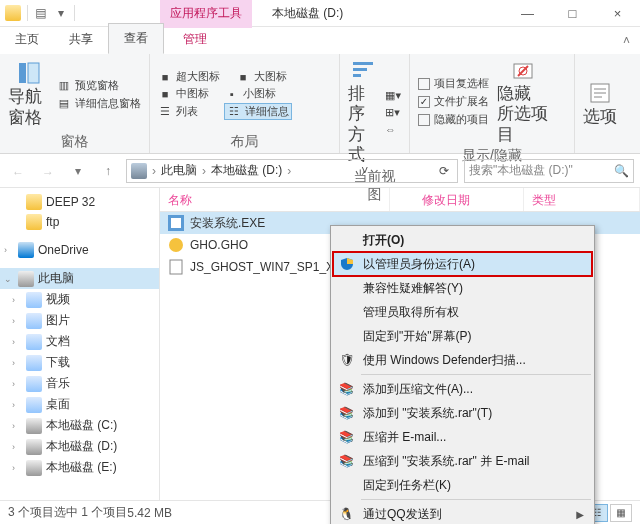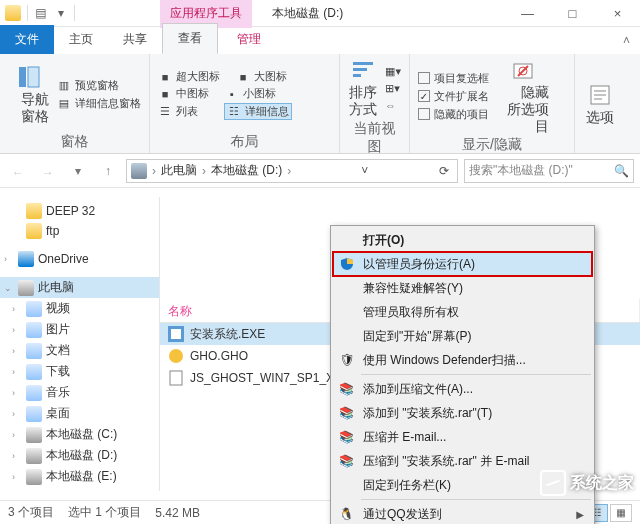--- a/index.html
+++ b/index.html
@@ -21,38 +21,38 @@
 .tab.active { border: 1px solid #ccc; border-bottom: 1px solid #f5f6f7; background: #f5f6f7; }
 .ctx-tab2 { margin-left: 4px; padding: 6px 15px; color: #c2185b; }
 .tabs .chev { margin-left: auto; padding: 6px 10px; color: #777; }
 
 .ribbon { height: 100px; background: #f5f6f7; border-bottom: 1px solid #d8d8d8; display: flex; }
 .group { border-right: 1px solid #e0e0e0; padding: 4px 8px 2px; display: flex; flex-direction: column; }
 .group-body { flex: 1; display: flex; gap: 8px; }
 .group-label { text-align: center; color: #666; font-size: 14px; padding-top: 2px; }
 .big-btn { display: flex; flex-direction: column; align-items: center; justify-content: center; width: 52px; gap: 2px; }
 .big-btn .ico { width: 24px; height: 24px; }
-.big-btn .lbl { font-size: 14px; text-align: right; color: #444; line-height: 1.2; }
+.big-btn .lbl { font-size: 17px; text-align: left; color: #444; line-height: 1.2; }
 .stack { display: flex; flex-direction: column; gap: 3px; justify-content: center; }
 .stack .row { display: flex; align-items: center; gap: 4px; font-size: 11px; color: #444; white-space: nowrap; }
 .stack .row .si { width: 14px; height: 14px; display:inline-flex; align-items:center; justify-content:center; }
 .stack .row.sel { background: #cde6f7; border: 1px solid #7ab5e0; padding: 0 2px; }
 .chk { width: 12px; height: 12px; border: 1px solid #888; display: inline-flex; align-items: center; justify-content: center; font-size: 10px; color: #333; }
 
 .addr { height: 34px; display: flex; align-items: center; gap: 6px; padding: 0 6px; border-bottom: 1px solid #e5e5e5; }
 .addr .navbtn { width: 24px; height: 24px; border-radius: 3px; display:flex; align-items:center; justify-content:center; color:#777; }
 .addr .navbtn.dis { color: #ccc; }
 .breadcrumb { flex: 1; height: 24px; border: 1px solid #ccc; display: flex; align-items: center; padding: 0 4px; gap: 2px; font-size: 12px; color: #333; }
 .breadcrumb .bc-ico { width: 16px; height: 16px; background: linear-gradient(#bcd,#789); border-radius: 2px; }
 .breadcrumb .sep { color: #888; padding: 0 3px; }
 .breadcrumb .ref { margin-left: auto; color: #555; padding: 0 4px; }
 .search { width: 170px; height: 24px; border: 1px solid #ccc; display: flex; align-items: center; padding: 0 4px; color: #888; font-size: 12px; }
 .search .mag { margin-left: auto; }
 
-.body { display: flex; height: 312px; align-items: center; }
+.body { display: flex; height: 312px; }
 .tree { width: 160px; border-right: 1px solid #e5e5e5; overflow: hidden; padding: 4px 0; }
 .tree .node { display: flex; align-items: center; gap: 4px; padding: 2px 4px 2px 12px; font-size: 12px; color: #333; white-space: nowrap; }
 .tree .node.sel { background: #cde6f7; }
 .tree .node .tw { width: 10px; color: #888; font-size: 9px; }
 .tree .node .ico { width: 16px; height: 16px; border-radius: 2px; }
 .fico { background: linear-gradient(#ffe9a6,#f5c23d); }
 .dico { background: linear-gradient(#dbeafe,#93c5fd); }
 .oico { background: linear-gradient(#c7e0f4,#0078d4); border-radius: 50%; }
 .pico { background: linear-gradient(#eee,#999); }
 
@@ -68,21 +68,21 @@
 .ctx-menu { position: absolute; left: 330px; top: 225px; width: 265px; background: #f0f0f0; border: 1px solid #a0a0a0; box-shadow: 2px 2px 6px rgba(0,0,0,.3); padding: 2px; font-size: 12px; z-index: 10; }
 .ctx-menu .mi { display: flex; align-items: center; height: 24px; padding: 0 24px 0 30px; position: relative; color: #222; white-space: nowrap; }
 .ctx-menu .mi .mico { position: absolute; left: 6px; width: 16px; height: 16px; display:flex; align-items:center; justify-content:center; }
 .ctx-menu .mi .arr { position: absolute; right: 8px; color: #555; font-size: 10px; }
 .ctx-menu .mi.bold { font-weight: bold; }
 .ctx-menu .mi.hl { background: #cde6f7; }
 .ctx-menu .msep { height: 1px; background: #d0d0d0; margin: 2px 1px 2px 28px; }
 .highlight-box { position: absolute; border: 2px solid #d40000; pointer-events: none; }
 .hb1 { left: 332px; top: 251px; width: 261px; height: 26px; z-index: 11; }
 
-.status { height: 24px; border-top: 1px solid #e5e5e5; display: flex; align-items: center; padding: 0 8px; font-size: 12px; color: #555; gap: 14px; }
+.status { height: 24px; border-top: 1px solid #e5e5e5; display: flex; align-items: center; padding: 0 8px; font-size: 12px; color: #555; }
 .status .views { margin-left: auto; display: flex; gap: 2px; }
 .status .vbtn { width: 22px; height: 18px; border: 1px solid #ccc; display:flex; align-items:center; justify-content:center; font-size:10px; }
 .status .vbtn.act { background: #cde6f7; border-color:#7ab5e0; }
 
 .watermark { position: absolute; right: 6px; bottom: 28px; color: #fff; font-size: 16px; font-weight: bold; text-shadow: 0 0 4px rgba(0,0,0,.6); display:flex; align-items:center; gap:4px; z-index:12; }
 .watermark .logo { width: 26px; height: 26px; border: 2px solid #fff; border-radius: 4px; position: relative; }
 .watermark .logo::before { content:""; position:absolute; left:4px; top:10px; width:14px; height:2px; background:#fff; transform: rotate(-20deg); }
 
 svg { display: block; }
 </style>
@@ -100,21 +100,20 @@
   <div class="ctx-tab">应用程序工具</div>
   <div class="win-title">本地磁盘 (D:)</div>
   <div class="win-controls">
     <div>—</div>
     <div>□</div>
     <div>×</div>
   </div>
 </div>
 
 <div class="tabs">
-  <div class="file-tab">文件</div>
   <div class="tab">主页</div>
   <div class="tab">共享</div>
   <div class="tab active">查看</div>
   <div class="ctx-tab2">管理</div>
   <div class="chev">˄</div>
 </div>
 
 <div class="ribbon">
   <div class="group" style="width:150px">
     <div class="group-body">
@@ -429,14 +428,13 @@
   <span>选中 1 个项目</span>
   <span>5.42 MB</span>
   <div class="views">
     <div class="vbtn act">☷</div>
     <div class="vbtn">▦</div>
   </div>
 </div>
 
 <div class="watermark">
   <div class="logo"></div>
-  <span>系统之家</span>
 </div>
 
 </body></html>

